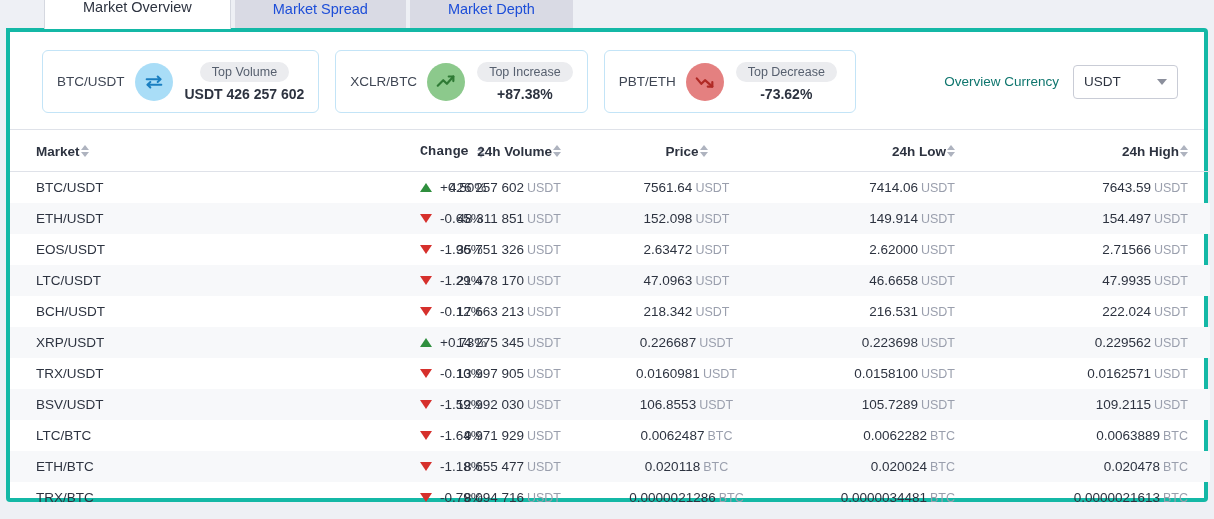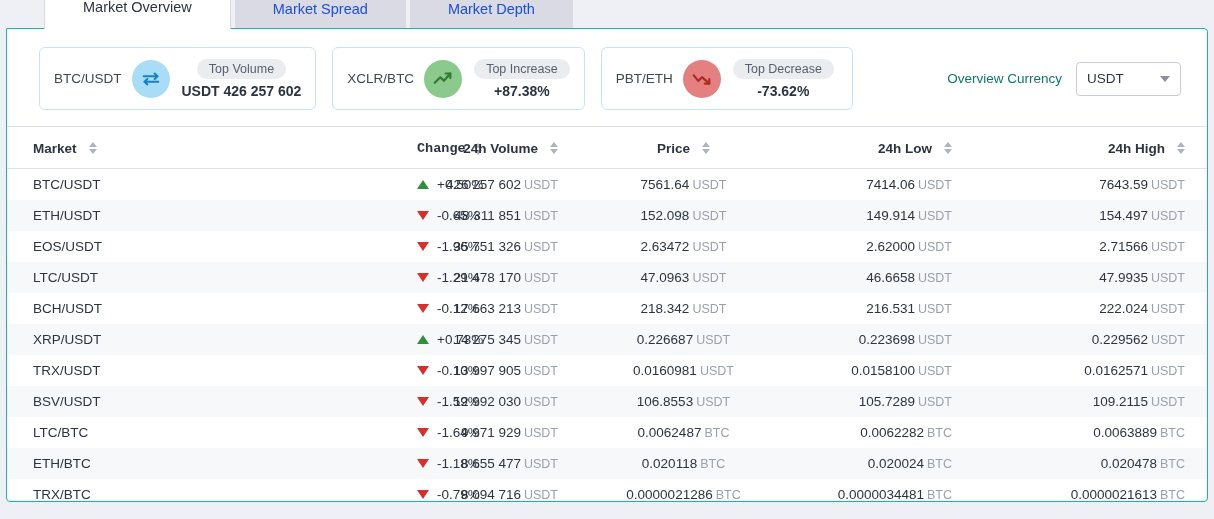--- a/index.html
+++ b/index.html
@@ -43,21 +43,21 @@
     position: relative;
     z-index: 3;
     font-weight: 400;
   }
   .tab:first-child { margin-left: 0; }
 
   
   .panel {
     margin: -1px 6px 0 6px;
     background: #ffffff;
-    border: 1px solid #14b8a6;
+    border: 4px solid #14b8a6;
     border-radius: 0 4px 4px 4px;
     height: 474px;
     position: relative;
     z-index: 1;
   }
 
   
   .summary {
     display: flex;
     align-items: center;
@@ -137,21 +137,21 @@
   
   table { width: 100%; border-collapse: collapse; table-layout: fixed; }
   thead th {
     font-size: 13.5px;
     font-weight: bold;
     color: #2d3340;
     padding: 13px 0 12px 0;
     border-bottom: 1px solid #dfe2e9;
     white-space: nowrap;
   }
-  .th-inner { display: inline-flex; align-items: center; gap: 12px; cursor: pointer; }
+  .th-inner { display: inline-flex; align-items: center; gap: 1px; cursor: pointer; }
   .sorticon { display: inline-flex; flex-direction: column; gap: 2px; }
   .sorticon i {
     display: block; width: 0; height: 0;
     border-left: 4px solid transparent;
     border-right: 4px solid transparent;
   }
   .sorticon i.up   { border-bottom: 5px solid #aeb3bf; }
   .sorticon i.down { border-top: 5px solid #aeb3bf; }
 
   tbody td {

